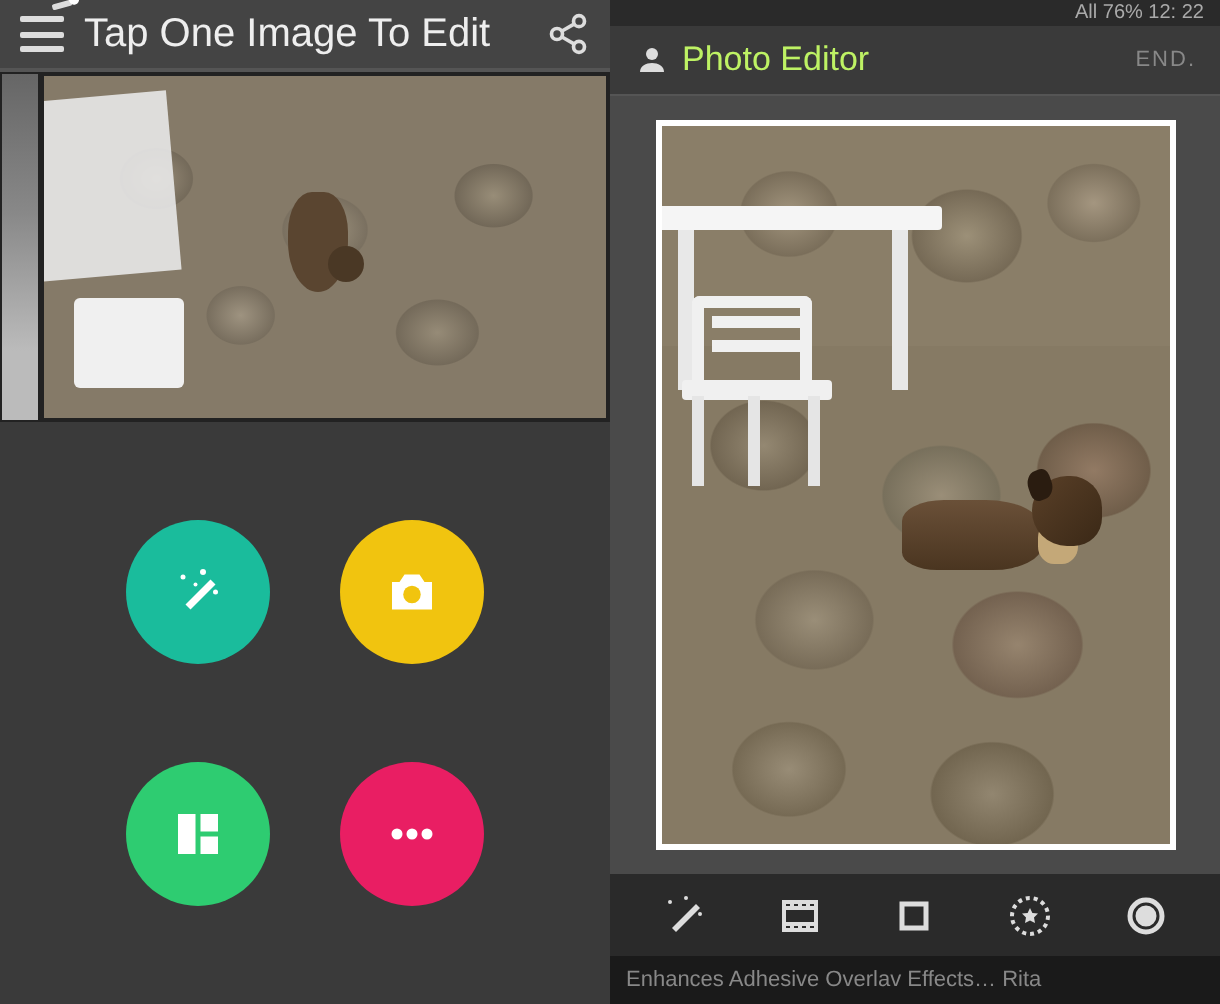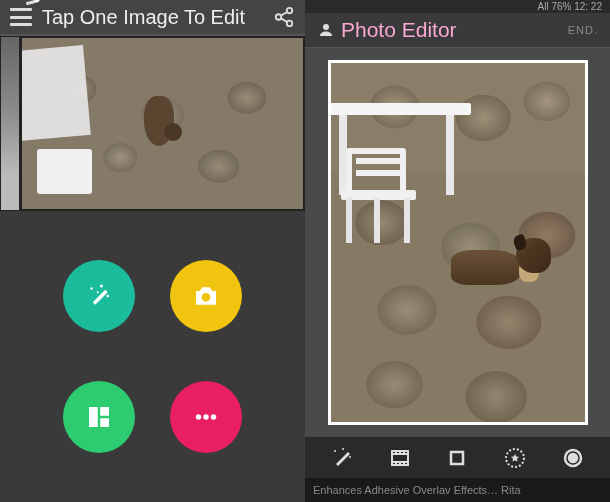--- a/index.html
+++ b/index.html
@@ -188,22 +188,22 @@
       align-items: center;
       padding: 0 12px;
       border-bottom: 1px solid #555;
     }
     .user-icon {
       width: 18px;
       height: 18px;
       margin-right: 6px;
     }
     .right-title {
-      color: #f9a8d4;
-      font-size: 21px;
+      color: #bef264;
+      font-size: 17px;
       flex: 1;
     }
     .end-label {
       color: #888;
       font-size: 11px;
       letter-spacing: 1px;
     }
     .editor-canvas {
       flex: 1;
       background: #4a4a4a;

